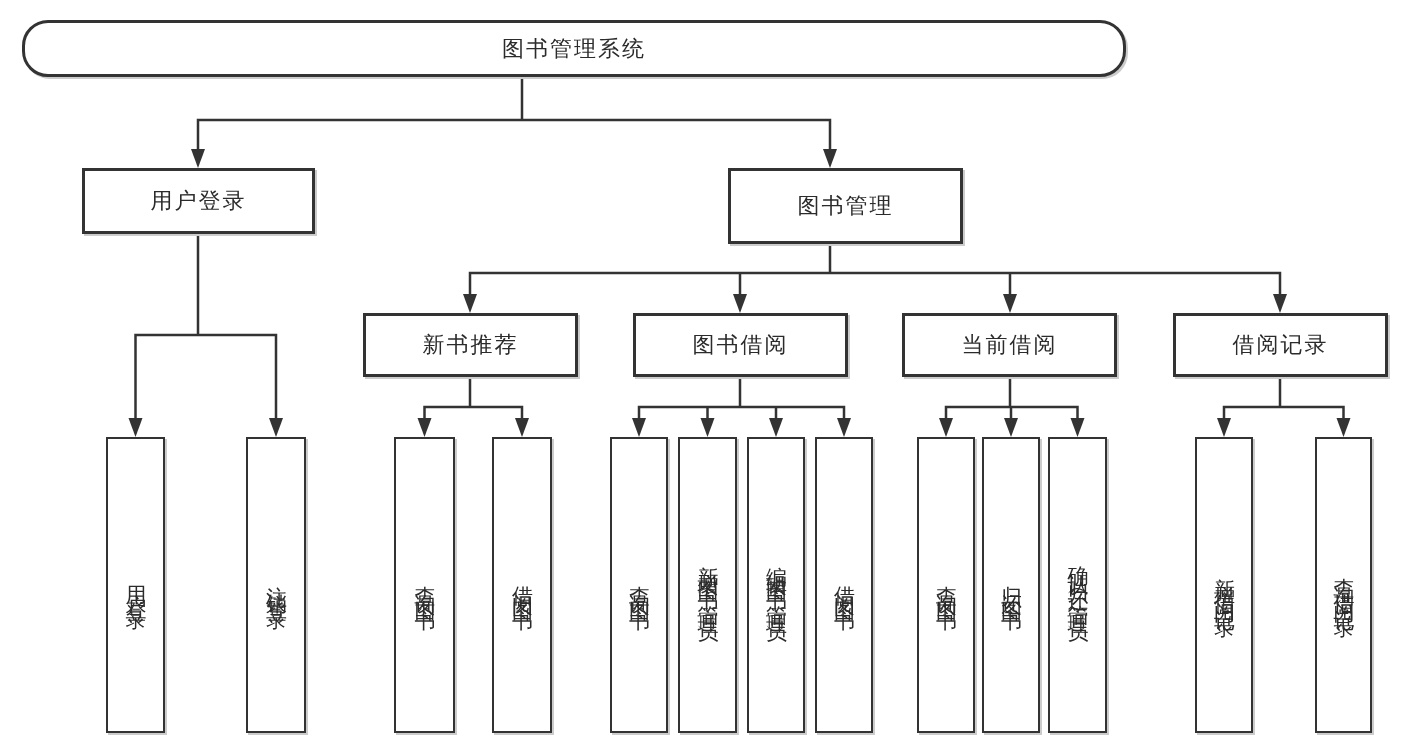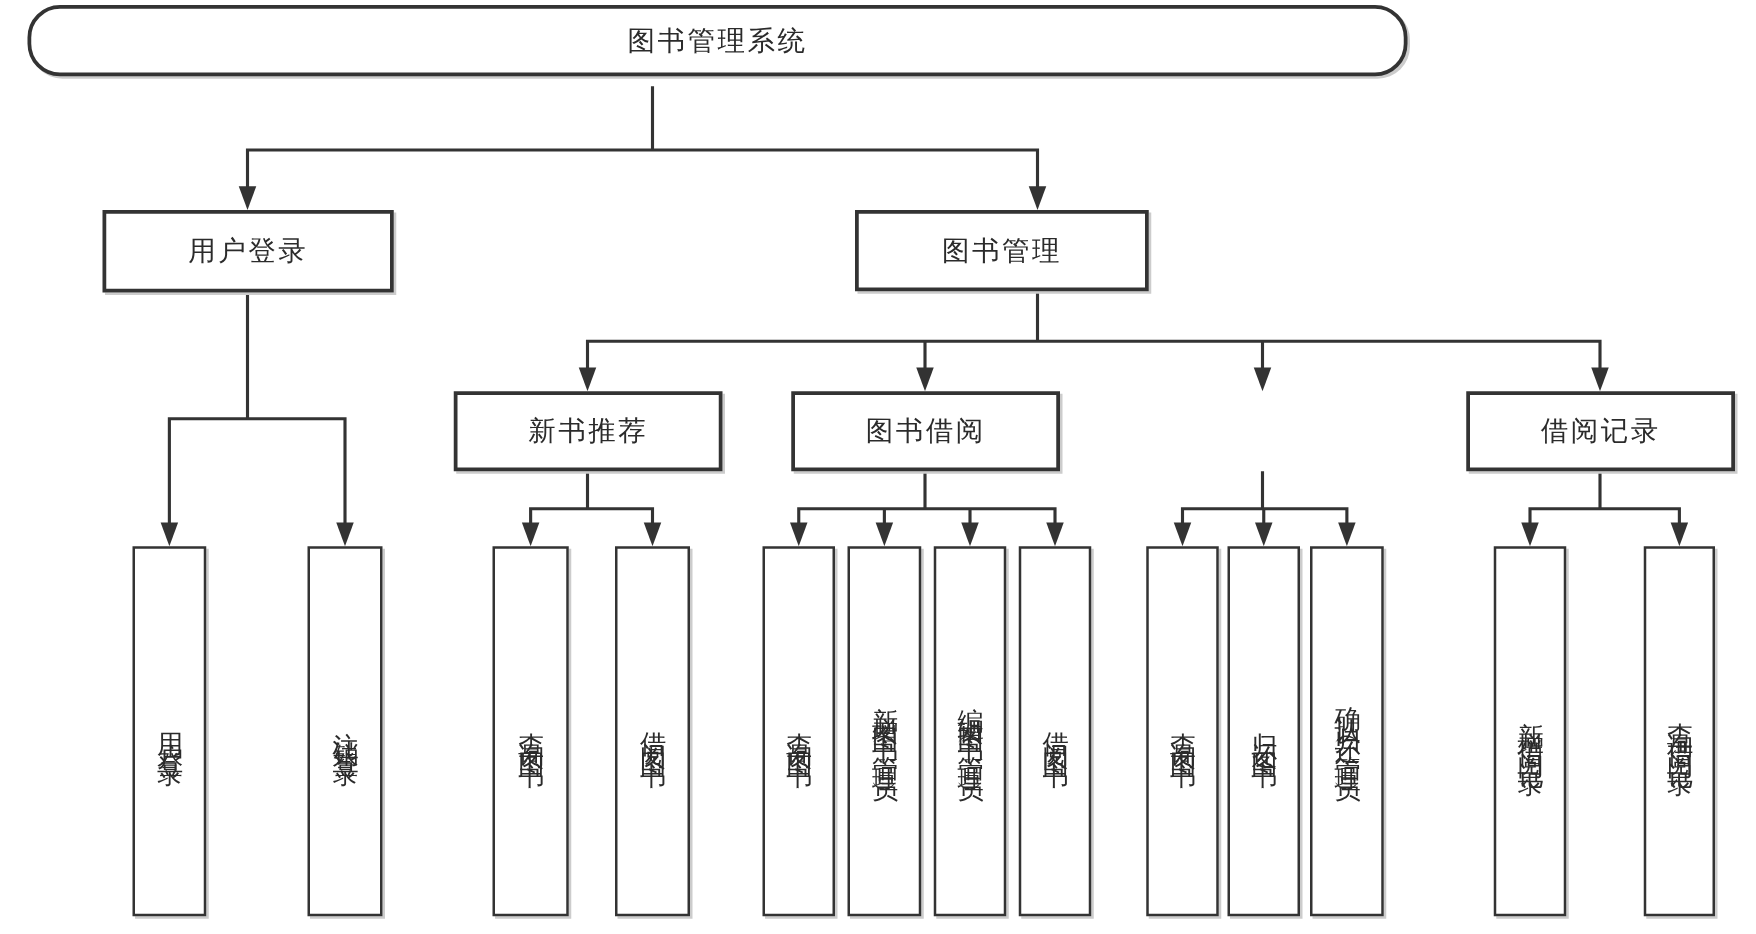--- a/index.html
+++ b/index.html
@@ -81,36 +81,39 @@
       <polygon points="769,418 783,418 776,437"></polygon>
       <polygon points="837,418 851,418 844,437"></polygon>
       <polygon points="939,418 953,418 946,437"></polygon>
       <polygon points="1004,418 1018,418 1011,437"></polygon>
       <polygon points="1070.5,418 1084.5,418 1077.5,437"></polygon>
       <polygon points="1217,418 1231,418 1224,437"></polygon>
       <polygon points="1336.5,418 1350.5,418 1343.5,437"></polygon>
     </g>
   </svg>
 
-  <div class="box h" style="left:22px; top:4px; width:1104px; height:57px;border-radius:26px;">
+  <div class="box h" style="left:22px; top:20px; width:1104px; height:57px;border-radius:26px;">
     <span class="lbl">图书管理系统</span>
   </div>
 
   <div class="box h" style="left:82px; top:168px; width:233px; height:66px;">
     <span class="lbl">用户登录</span>
   </div>
-  <div class="box h" style="left:684px; top:168px; width:235px; height:65px;">
+  <div class="box h" style="left:728px; top:168px; width:235px; height:76px;">
     <span class="lbl">图书管理</span>
   </div>
 
   <div class="box h" style="left:363px; top:313px; width:215px; height:64px;">
     <span class="lbl">新书推荐</span>
   </div>
   <div class="box h" style="left:633px; top:313px; width:215px; height:64px;justify-content:center;">
     <span class="lbl">图书借阅</span>
+  </div>
+  <div class="box h" style="left:902px; top:313px; width:215px; height:64px;">
+    <span class="lbl">当前借阅</span>
   </div>
   <div class="box h" style="left:1173px; top:313px; width:215px; height:64px;">
     <span class="lbl">借阅记录</span>
   </div>
 
   <div class="box leaf" style="left:106px; top:437px; width:59px; height:296px;">
     <span class="lbl">用户登录</span>
   </div>
   <div class="box leaf" style="left:246px; top:437px; width:60px; height:296px;">
     <span class="lbl">注销登录</span>

